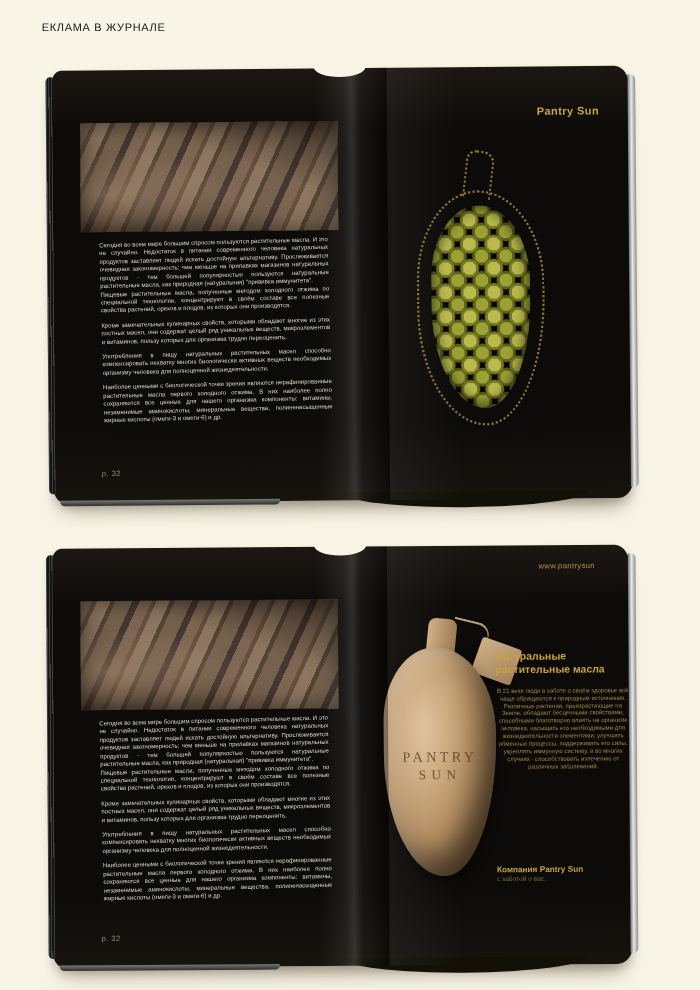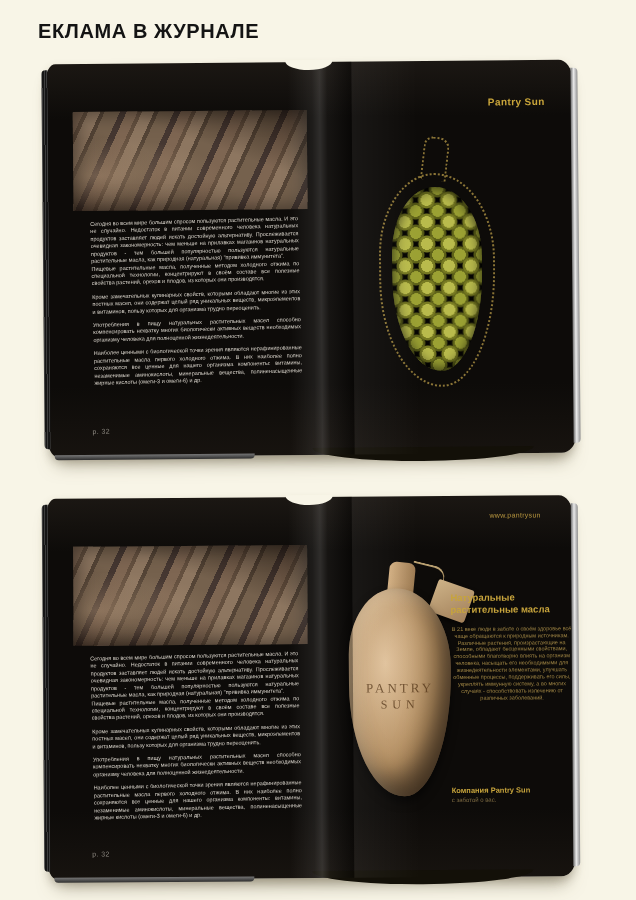--- a/index.html
+++ b/index.html
@@ -6,21 +6,21 @@
   html,body { width:636px; height:900px; }
   body {
     background:#f8f5e7;
     font-family:"Liberation Sans", sans-serif;
     position:relative;
     overflow:hidden;
   }
 
   .portfolio-title {
     position:absolute; left:38px; top:20px;
-    font-size:20px; font-weight:700; color:#141414;
+    font-size:10px; font-weight:400; color:#141414;
     letter-spacing:0.6px;
   }
 
   
   .magazine {
     position:absolute; width:527px;
     background:linear-gradient(to bottom,#1b1713,#0d0b09 14%,#0d0b09 82%,#17130f);
     border-radius:10px 14px 14px 10px / 18px 20px 16px 14px;
     box-shadow:0 14px 18px -8px rgba(95,85,60,0.55), 0 4px 8px rgba(95,85,60,0.25);
   }

